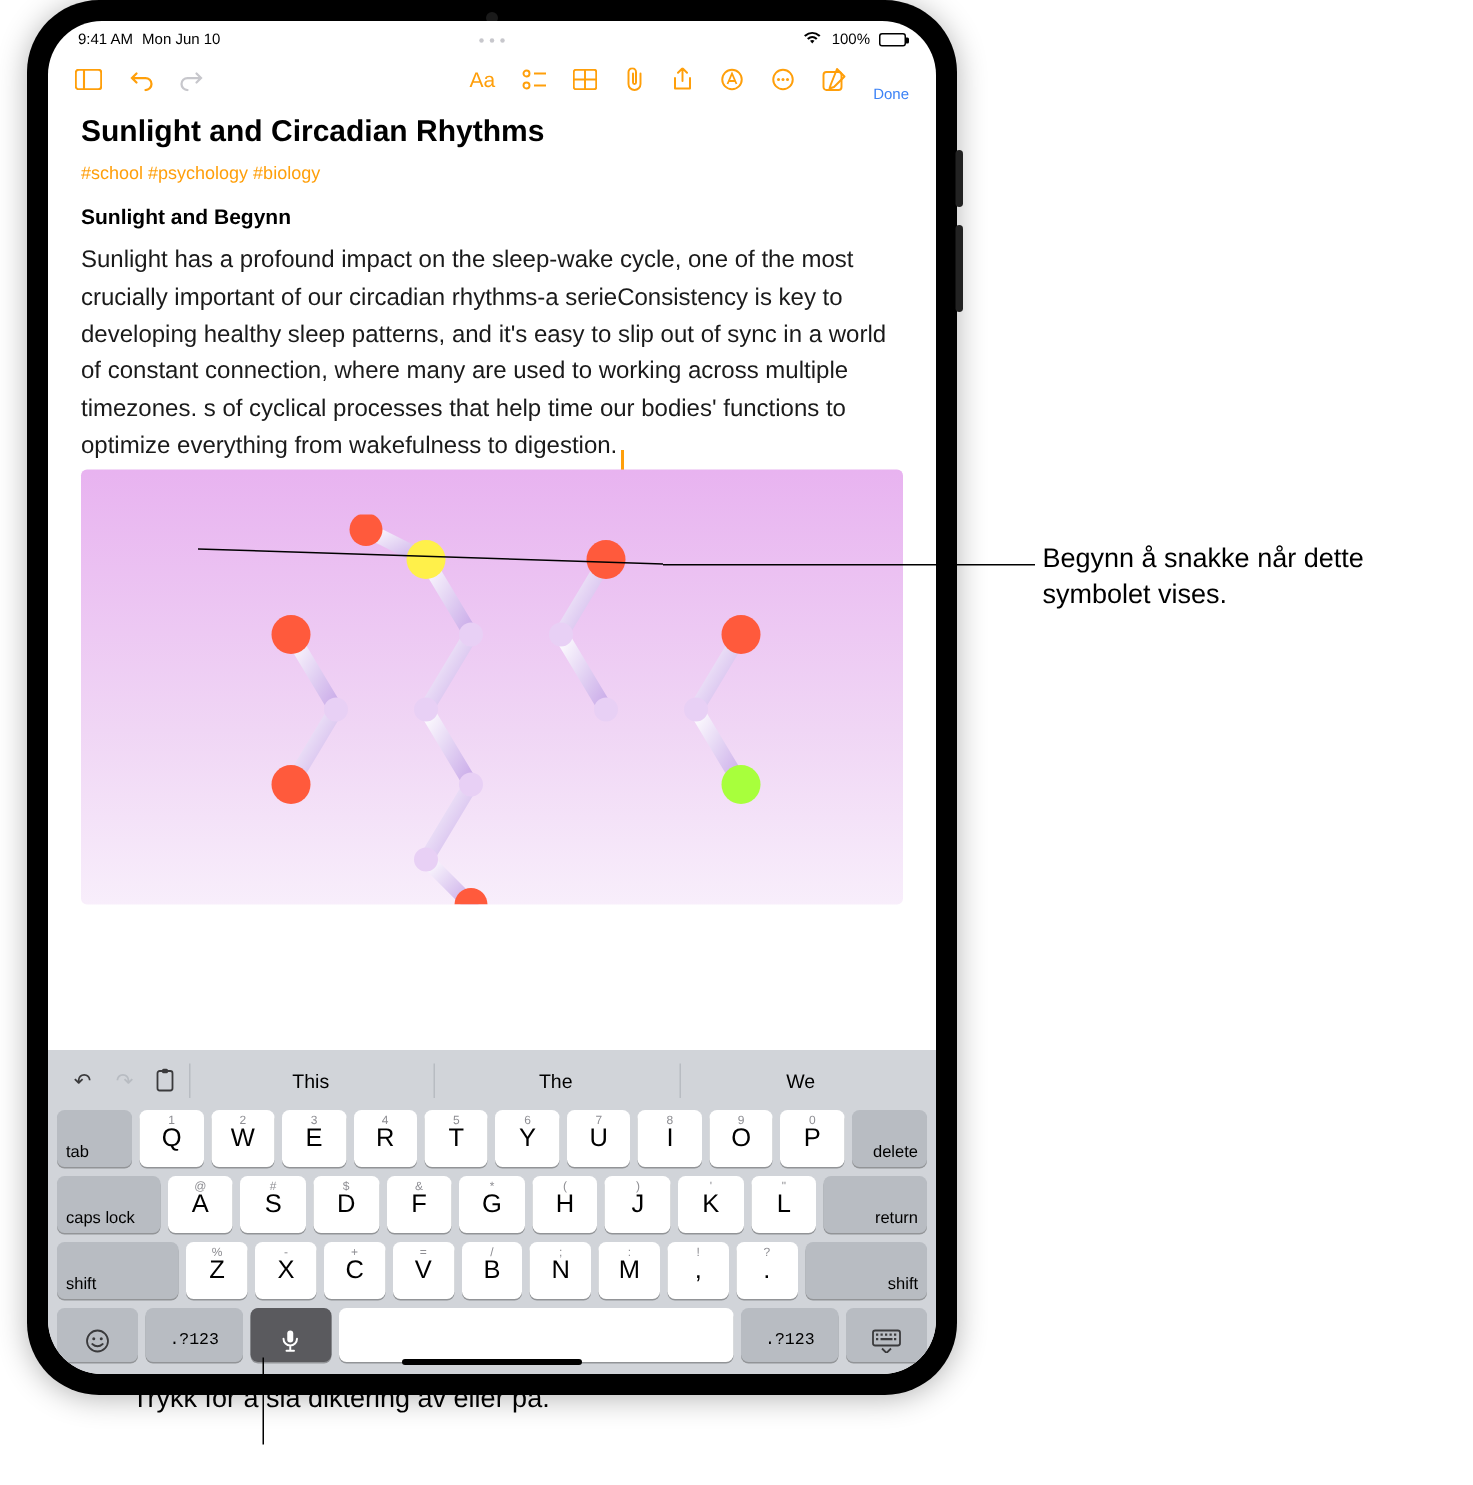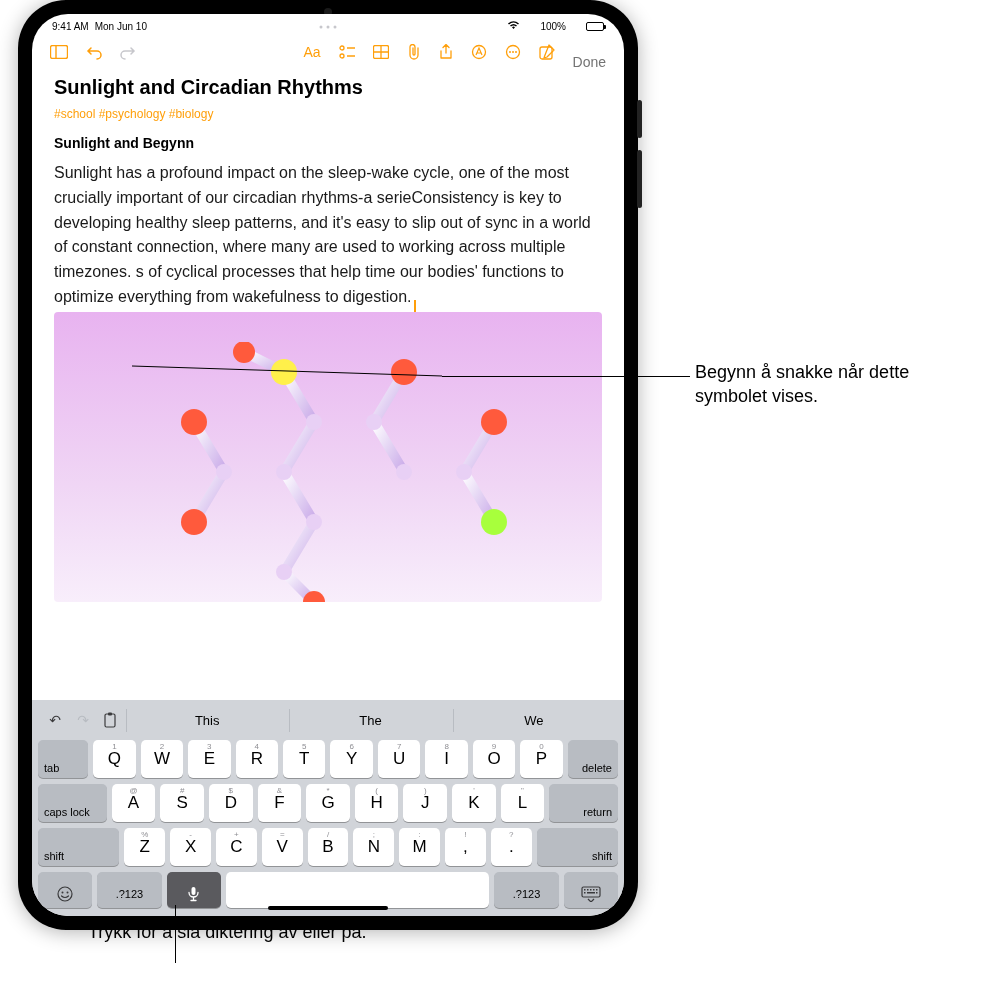--- a/index.html
+++ b/index.html
@@ -51,21 +51,21 @@
   .status-bar {
     display: flex;
     justify-content: space-between;
     align-items: center;
     padding: 6px 20px 2px;
     font-size: 10px;
     font-weight: 500;
     color: #000;
   }
   .status-left { display: flex; gap: 6px; }
-  .status-right { display: flex; align-items: center; gap: 20px; }
+  .status-right { display: flex; align-items: center; gap: 6px; }
   .battery-icon {
     width: 18px; height: 9px;
     border: 1px solid #000;
     border-radius: 2px;
     position: relative;
     display: inline-block;
   }
   .battery-icon::after {
     content: '';
     position: absolute;
@@ -88,22 +88,22 @@
   .toolbar-group { display: flex; align-items: center; gap: 18px; }
   .toolbar-icon {
     color: #ff9f0a;
     display: flex;
     align-items: center;
     justify-content: center;
     cursor: pointer;
   }
   .toolbar-icon.disabled { color: #c7c7cc; }
   .done-btn {
-    color: #737373;
-    font-size: 14px;
+    color: #3b82f6;
+    font-size: 10px;
     font-weight: 500;
     cursor: pointer;
     margin-top: 20px;
   }
   .note-content {
     flex: 1;
     padding: 6px 22px;
     overflow: hidden;
     position: relative;
   }
@@ -228,21 +228,21 @@
   }
   .key.fn {
     background: #b8bcc2;
     font-size: 11px;
     color: #000;
     align-items: flex-start;
     justify-content: flex-end;
     padding: 12px 6px 4px;
   }
   .key.fn.right { align-items: flex-end; }
-  .key.fn.center { align-items: center; justify-content: center; }
+  .key.fn.center { align-items: center; justify-content: center; font-family: Liberation Mono, monospace; }
   .key.dark { background: #5a5a5e; }
   .key.space { flex: 5; background: #fff; }
   .bottom-row .key { height: 36px; }
   .home-indicator {
     position: absolute;
     bottom: 6px;
     left: 50%;
     transform: translateX(-50%);
     width: 120px;
     height: 4px;

